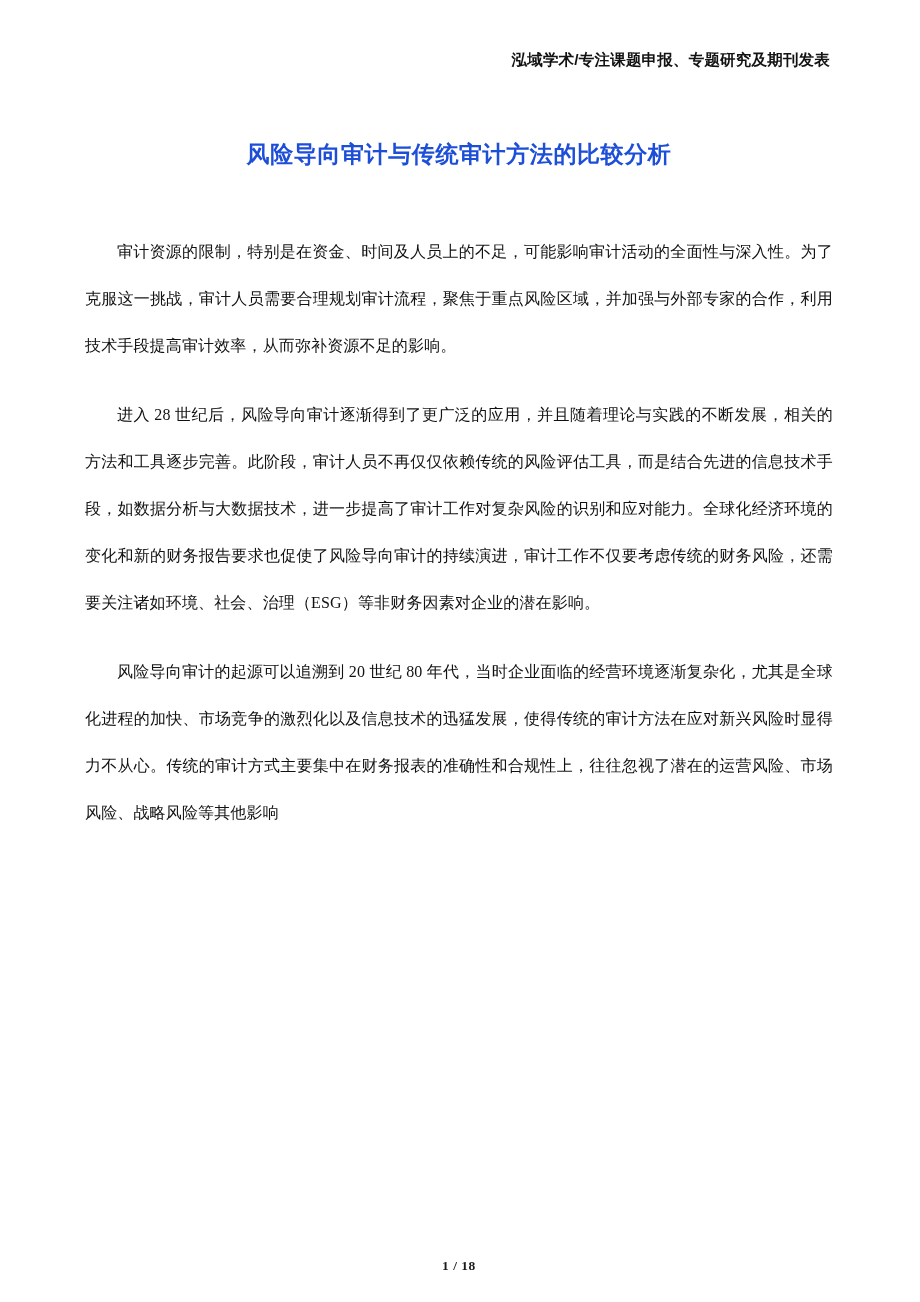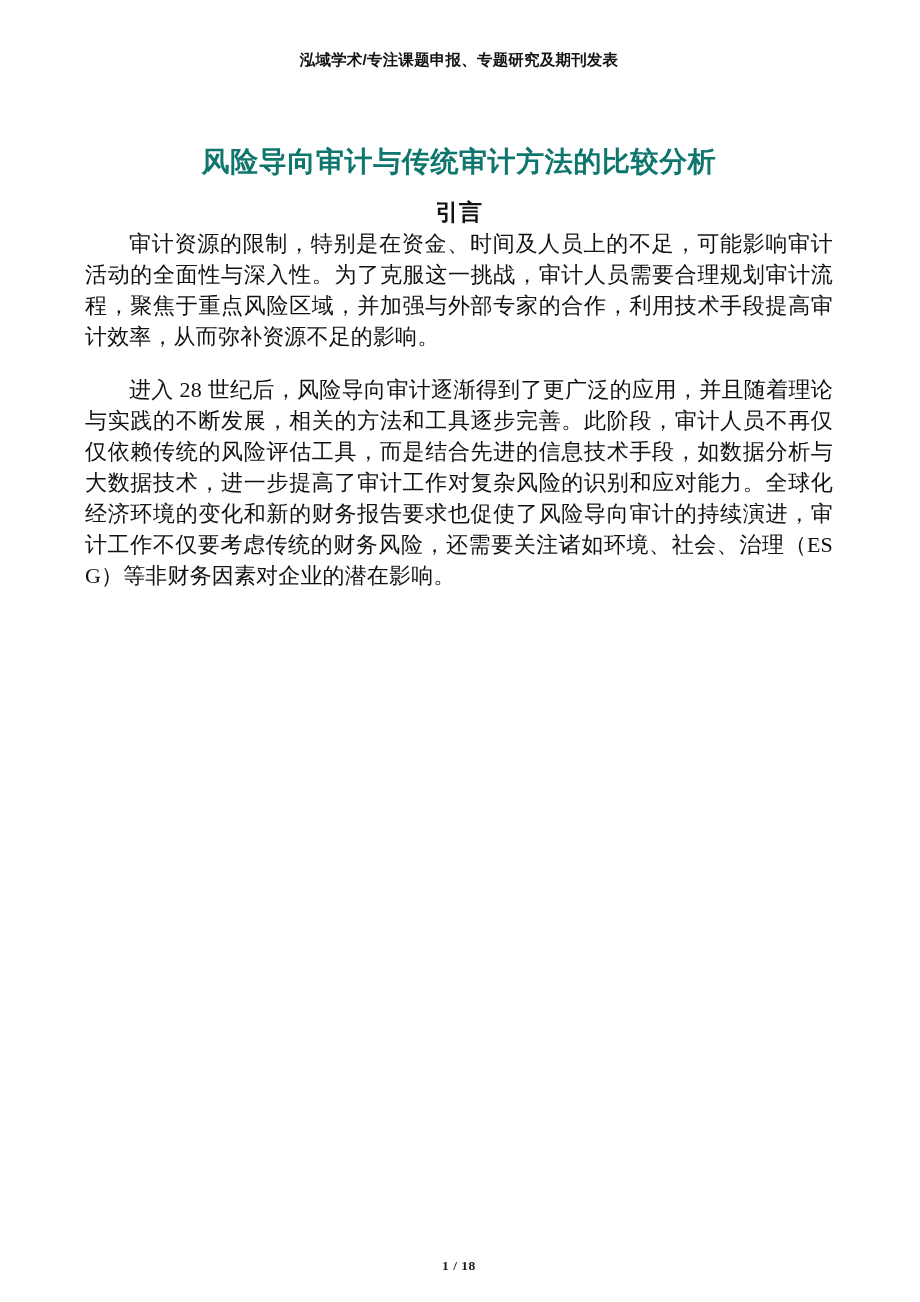--- a/index.html
+++ b/index.html
@@ -19,41 +19,41 @@
     overflow: hidden;
     box-sizing: border-box;
   }
 
   
   .doc-header {
     position: absolute;
     top: 50px;
     left: 88px;
     right: 90px;
-    text-align: center;
+    text-align: right;
     font-family: "Liberation Sans", "DejaVu Sans", sans-serif;
     font-size: 15.5px;
     font-weight: 700;
     letter-spacing: 0.2px;
     color: #121212;
     white-space: nowrap;
   }
 
   
   .doc-title {
     position: absolute;
     top: 124px;
     left: 88px;
     right: 90px;
     text-align: center;
     font-family: "Liberation Sans", "DejaVu Sans", sans-serif;
-    font-size: 28px;
+    font-size: 23px;
     font-weight: 700;
     letter-spacing: 0.6px;
-    color: #0f766e;
+    color: #1d4ed8;
   }
   .section-heading {
     position: absolute;
     top: 178px;
     left: 88px;
     right: 90px;
     text-align: center;
     font-family: "Liberation Sans", "DejaVu Sans", sans-serif;
     font-size: 23px;
     font-weight: 700;
@@ -64,22 +64,22 @@
   
   .body-block {
     position: absolute;
     top: 228px;
     left: 85px;
     width: 748px;
   }
   .para {
     margin: 0 0 22px 0;
     font-family: "Liberation Serif", "DejaVu Serif", serif;
-    font-size: 22px;
-    line-height: 31px;
+    font-size: 16px;
+    line-height: 47px;
     text-align: justify;
     text-justify: inter-ideograph;
     text-indent: 2em;
     color: #111111;
     letter-spacing: 0.15px;
     word-break: break-all;
   }
   .para:last-child { margin-bottom: 0; }
 
   
@@ -98,22 +98,22 @@
 </style>
 </head>
 <body>
 
 <div class="page">
 
   <div class="doc-header">泓域学术/专注课题申报、专题研究及期刊发表</div>
 
   <h1 class="doc-title">风险导向审计与传统审计方法的比较分析</h1>
 
-  <h2 class="section-heading">引言</h2>
 
   <div class="body-block">
     <p class="para">审计资源的限制，特别是在资金、时间及人员上的不足，可能影响审计活动的全面性与深入性。为了克服这一挑战，审计人员需要合理规划审计流程，聚焦于重点风险区域，并加强与外部专家的合作，利用技术手段提高审计效率，从而弥补资源不足的影响。</p>
     <p class="para">进入 28 世纪后，风险导向审计逐渐得到了更广泛的应用，并且随着理论与实践的不断发展，相关的方法和工具逐步完善。此阶段，审计人员不再仅仅依赖传统的风险评估工具，而是结合先进的信息技术手段，如数据分析与大数据技术，进一步提高了审计工作对复杂风险的识别和应对能力。全球化经济环境的变化和新的财务报告要求也促使了风险导向审计的持续演进，审计工作不仅要考虑传统的财务风险，还需要关注诸如环境、社会、治理（ESG）等非财务因素对企业的潜在影响。</p>
+    <p class="para">风险导向审计的起源可以追溯到 20 世纪 80 年代，当时企业面临的经营环境逐渐复杂化，尤其是全球化进程的加快、市场竞争的激烈化以及信息技术的迅猛发展，使得传统的审计方法在应对新兴风险时显得力不从心。传统的审计方式主要集中在财务报表的准确性和合规性上，往往忽视了潜在的运营风险、市场风险、战略风险等其他影响</p>
   </div>
 
   <div class="doc-footer">1 / 18</div>
 
 </div>
 
 </body></html>

